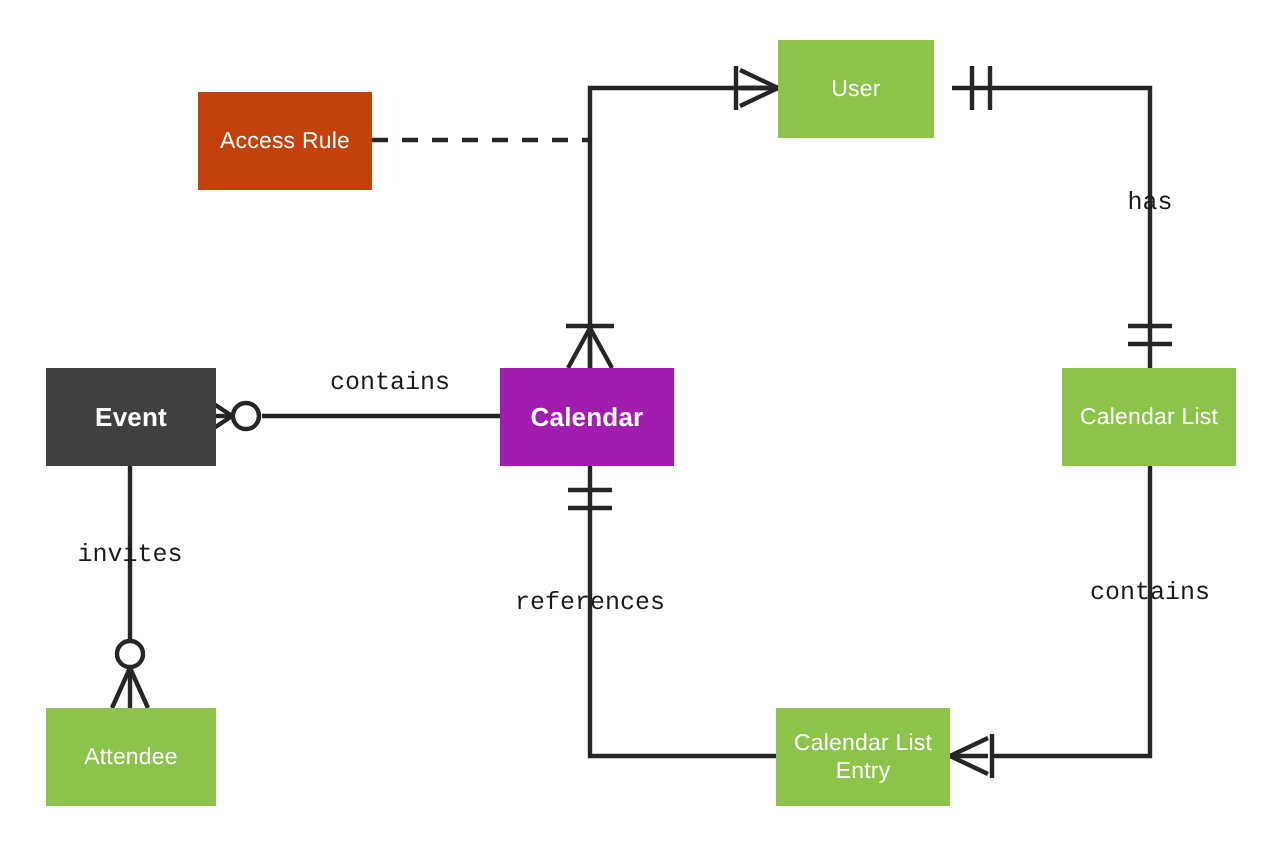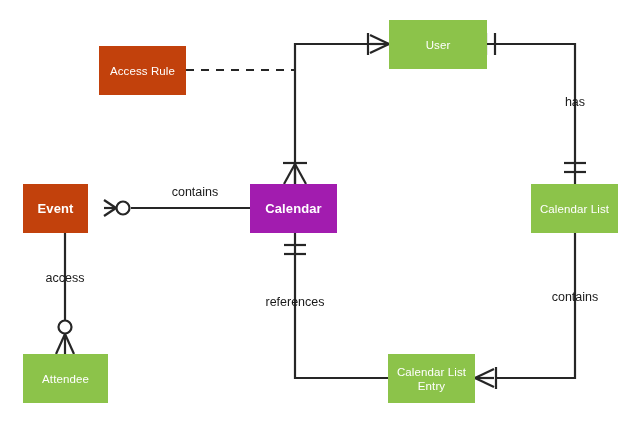--- a/index.html
+++ b/index.html
@@ -43,20 +43,21 @@
     font-size: 13px;
     font-weight: bold;
   }
   .edge-label {
     position: absolute;
     color: #1a1a1a;
     font-size: 12.5px;
     line-height: 15px;
     white-space: nowrap;
     transform: translate(-50%, -50%);
+    font-family: Liberation Mono, monospace;
   }
 </style>
 </head>
 <body>
 
 <div id="canvas">
 
   <svg id="edge-layer" viewBox="0 0 642 423" width="642" height="423" xmlns="http://www.w3.org/2000/svg">
 
     <g fill="none" stroke="#262626" stroke-width="2.2" stroke-linecap="butt">
@@ -123,25 +124,25 @@
         <path d="M475,378 L494,387"></path>
       </g>
 
     </g>
   </svg>
 
   <div class="entity" style="left:99px; top:46px; width:87px; height:49px; background:#c2410c;">
     <span>Access Rule</span>
   </div>
 
-  <div class="entity" style="left:389px; top:20px; width:98px; height:49px; background:#8CC34A;">
+  <div class="entity" style="left:389px; top:20px; width:78px; height:49px; background:#8CC34A;">
     <span>User</span>
   </div>
 
-  <div class="entity strong" style="left:23px; top:184px; width:65px; height:49px; background:#c2410c;">
+  <div class="entity strong" style="left:23px; top:184px; width:85px; height:49px; background:#404040;">
     <span>Event</span>
   </div>
 
   <div class="entity strong" style="left:250px; top:184px; width:87px; height:49px; background:#a21caf;">
     <span>Calendar</span>
   </div>
 
   <div class="entity" style="left:531px; top:184px; width:87px; height:49px; background:#8CC34A;">
     <span>Calendar List</span>
   </div>
@@ -154,21 +155,21 @@
     <span>Calendar List
 Entry</span>
   </div>
 
 
   <div class="edge-label" style="left:195px; top:192px;">
     <span>contains</span>
   </div>
 
   <div class="edge-label" style="left:65px; top:278px;">
-    <span>access</span>
+    <span>invites</span>
   </div>
 
   <div class="edge-label" style="left:295px; top:302px;">
     <span>references</span>
   </div>
 
   <div class="edge-label" style="left:575px; top:102px;">
     <span>has</span>
   </div>
 

